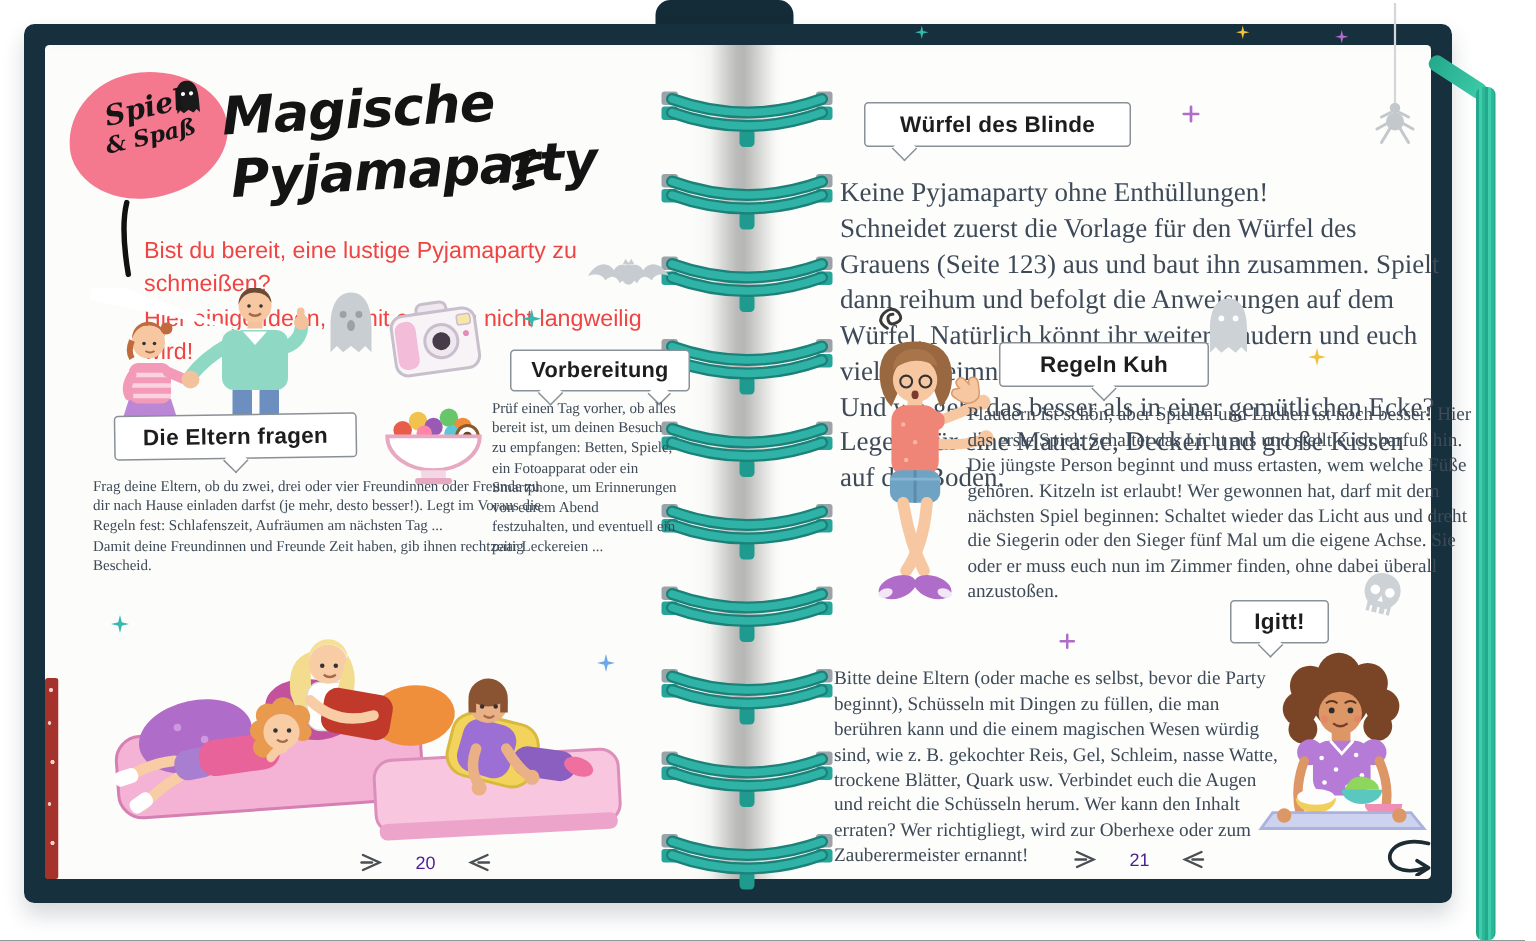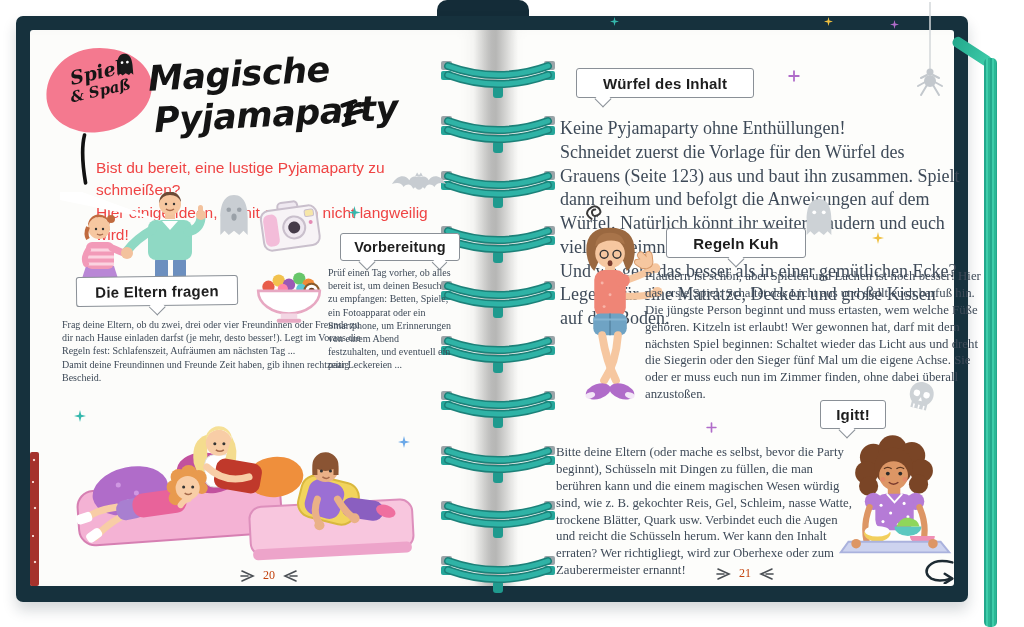--- a/index.html
+++ b/index.html
@@ -42,22 +42,22 @@
         line-height:1.32;}
   .title-line{position:absolute;font-family:"DejaVu Sans",sans-serif;font-weight:800;font-style:italic;
               color:#141414;font-size:35px;letter-spacing:-.5px;transform:rotate(-3deg);}
   .intro{position:absolute;font-size:15.5px;color:#ef4444;white-space:pre-line;line-height:1.45;margin-top:20px;}
   .badge{position:absolute;left:46px;top:48px;width:106px;height:84px;background:#f4798f;
          border-radius:48% 52% 55% 45%/55% 48% 52% 45%;transform:rotate(-5deg);}
   .badge-text{position:absolute;left:0;top:14px;width:100%;text-align:center;
               font-family:"DejaVu Serif",serif;font-style:italic;font-weight:bold;color:#151515;
               font-size:19px;line-height:1.1;transform:rotate(-8deg);}
   .badge-text .b2{font-size:15px;display:block;}
-  .pager{position:absolute;display:flex;align-items:center;gap:7px;color:#c2410c;
-         font-family:Liberation Serif, serif;font-size:12px;}
+  .pager{position:absolute;display:flex;align-items:center;gap:21px;color:#4c1d95;
+         font-family:Liberation Sans, sans-serif;font-size:12px;}
   .flipx{transform:scaleX(-1);}
 </style>
 </head>
 <body>
 
 <div class="abs spine-hump"></div>
 <div class="abs cover"></div>
 <div class="abs page left"></div>
 <div class="abs page right"></div>
 <div class="abs gutter"></div>
@@ -378,21 +378,21 @@
   <span>20</span>
   <svg class="flipx" width="16" height="14" viewBox="0 0 16 14">
       <g stroke="#4a4f54" stroke-width="1.6" fill="none" stroke-linecap="round">
         <path d="M2 2 13 7 2 12"></path>
         <path d="M1 7h7"></path>
       </g>
     </svg>
 </div>
 
 <div class="callout tail-left" style="left:576px;top:68px;width:176px;height:28px">
-  <span>Würfel des Inhalt</span>
+  <span>Würfel des Blinde</span>
 </div>
 <svg class="abs" style="left:788px;top:70px" width="12" height="12" viewBox="0 0 20 20">
     <path d="M10 2v16M2 10h16" stroke="#b06cc9" stroke-width="3" stroke-linecap="round"></path>
   </svg>
 <svg class="abs" style="left:915px;top:0" width="30" height="104" viewBox="0 0 30 100">
   <line x1="15" y1="0" x2="15" y2="68" stroke="#d3d7da" stroke-width="1.5"></line>
   <g stroke="#c3c8cd" stroke-width="2" fill="none" stroke-linecap="round">
     <path d="M6 76 12 73M3 84 12 79M6 93 12 83M24 76 18 73M27 84 18 79M24 93 18 83"></path>
   </g>
   <circle cx="15" cy="70" r="3.5" fill="#c3c8cd"></circle>

